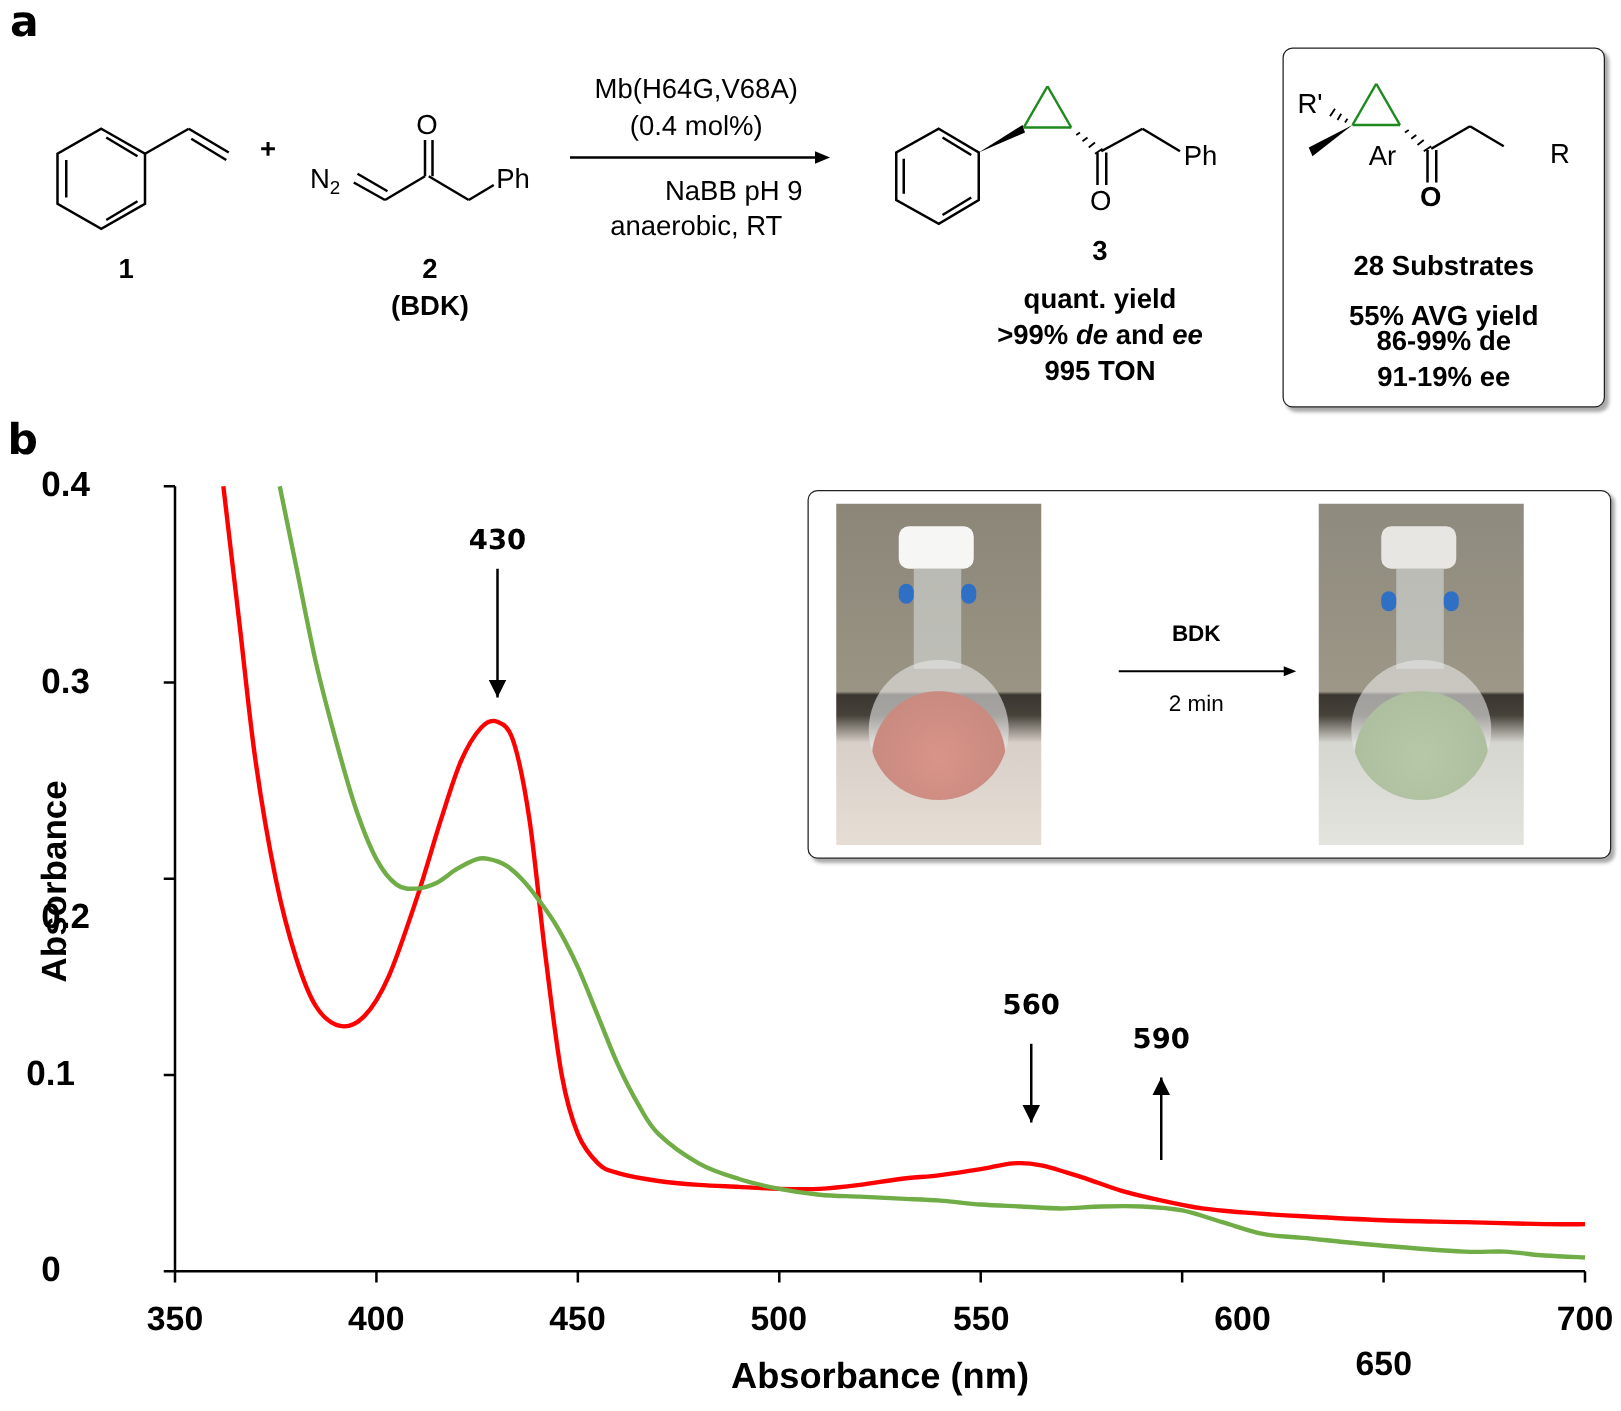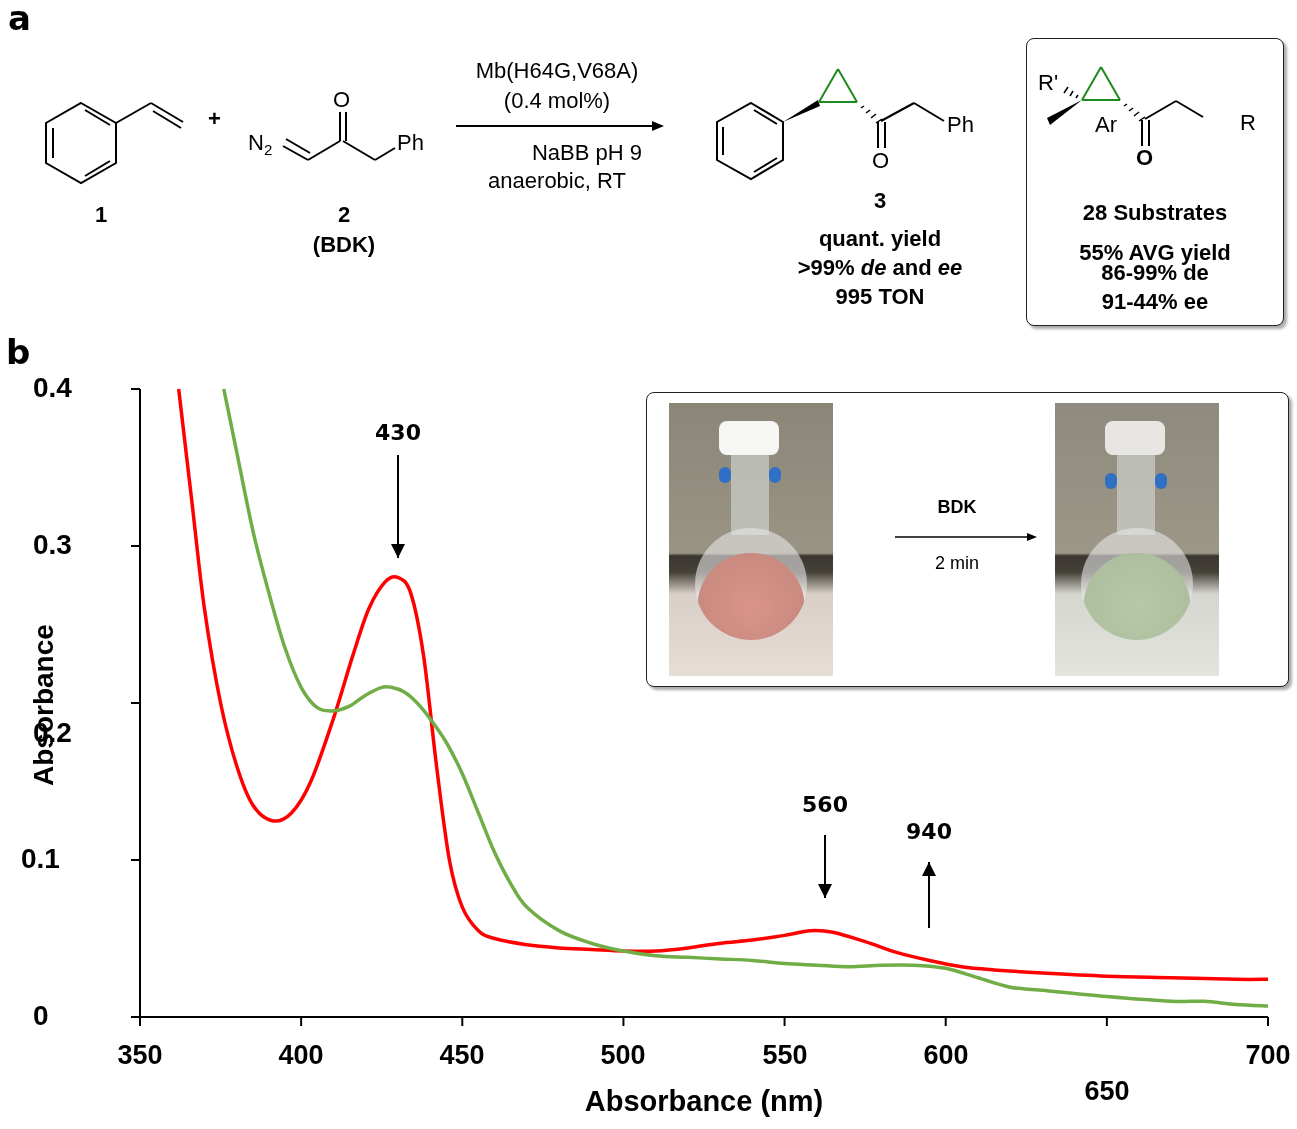--- a/index.html
+++ b/index.html
@@ -141,38 +141,38 @@
     <line x1="1149" y1="120" x2="1149" y2="146"></line>
   </g>
 </svg>
 <div class="txt chem" style="left:1038px; top:70px;">R'</div>
 <div class="txt chem" style="left:1052px; top:112px;margin-left:43px;">Ar</div>
 <div class="txt chem" style="left:1240px; top:110px;">R</div>
 <div class="txt chem bold" style="left:1136px; top:145px;">O</div>
 <div class="txt chem bold center" style="left:1155px; top:200px;">28 Substrates</div>
 <div class="txt chem bold center" style="left:1155px; top:220px;margin-top:20px;">55% AVG yield</div>
 <div class="txt chem bold center" style="left:1155px; top:260px;">86-99% de</div>
-<div class="txt chem bold center" style="left:1155px; top:289px;">91-44% ee</div>
+<div class="txt chem bold center" style="left:1155px; top:289px;">91-19% ee</div>
 
 <div class="panel-label" style="left:6px; top:332px;">b</div>
 
 <div class="txt bold" style="left:-36px; top:690px; font-size:28px; transform: rotate(-90deg); transform-origin: center; width:160px; text-align:center;">Absorbance</div>
 
 <div class="tick-y" style="left:33px; top:372px;">0.4</div>
 <div class="tick-y" style="left:33px; top:529px;">0.3</div>
 <div class="tick-y" style="left:33px; top:686px;margin-top:31px;">0.2</div>
 <div class="tick-y" style="left:21px; top:843px;">0.1</div>
 <div class="tick-y" style="left:33px; top:1000px;">0</div>
 
 <div class="tick-x" style="left:140px; top:1040px;">350</div>
 <div class="tick-x" style="left:301px; top:1040px;">400</div>
 <div class="tick-x" style="left:462px; top:1040px;">450</div>
 <div class="tick-x" style="left:623px; top:1040px;">500</div>
 <div class="tick-x" style="left:785px; top:1040px;">550</div>
-<div class="tick-x" style="left:946px; top:1040px;">600</div>
+<div class="tick-x" style="left:994px; top:1040px;">600</div>
 <div class="tick-x" style="left:1107px; top:1040px;margin-top:36px;">650</div>
 <div class="tick-x" style="left:1268px; top:1040px;">700</div>
 
 <div class="txt bold center" style="left:704px; top:1085px; font-size:29px;">Absorbance (nm)</div>
 
 <svg id="chart-svg" width="1297" height="1129">
   <g id="axes" stroke="#000" stroke-width="2">
     <line x1="140" y1="389" x2="140" y2="1017"></line>
     <line x1="140" y1="1017" x2="1268" y2="1017"></line>
   </g>
@@ -200,21 +200,21 @@
       <polygon points="391,544 405,544 398,558" fill="#000" stroke="none"></polygon>
       <line x1="825" x2="825" y1="835" y2="898"></line>
       <polygon points="818,884 832,884 825,898" fill="#000" stroke="none"></polygon>
       <line x1="929" x2="929" y1="862" y2="928"></line>
       <polygon points="922,876 936,876 929,862" fill="#000" stroke="none"></polygon>
     </g>
 </svg>
 
 <div class="annot" style="left:398px; top:420px;text-align:right;">430</div>
 <div class="annot" style="left:825px; top:792px;">560</div>
-<div class="annot" style="left:929px; top:819px;">940</div>
+<div class="annot" style="left:929px; top:819px;">590</div>
 
 <div class="inset-box">
   <div class="photo" style="left:22px; top:10px; width:164px; height:273px; background: linear-gradient(#8b8678 0%, #9a9484 55%, #3a3630 56%, #46423a 62%, #d8d0c8 70%, #e6ddd5 100%);">
     <div style="position:absolute; left:50px; top:18px; width:60px; height:34px; background:#f6f6f4; border-radius:8px;"></div>
     <div style="position:absolute; left:62px; top:52px; width:38px; height:80px; background:rgba(220,225,225,0.55);"></div>
     <div style="position:absolute; left:50px; top:64px; width:12px; height:16px; background:#2f6fc4; border-radius:6px;"></div>
     <div style="position:absolute; left:100px; top:64px; width:12px; height:16px; background:#2f6fc4; border-radius:6px;"></div>
     <div style="position:absolute; left:26px; top:125px; width:112px; height:112px; border-radius:50%; background: radial-gradient(circle at 50% 70%, #d99488 0%, #c98a80 55%, rgba(230,230,230,0.6) 56%);"></div>
   </div>
   <div class="txt bold center" style="left:310px; top:104px; font-size:18px;">BDK</div>

